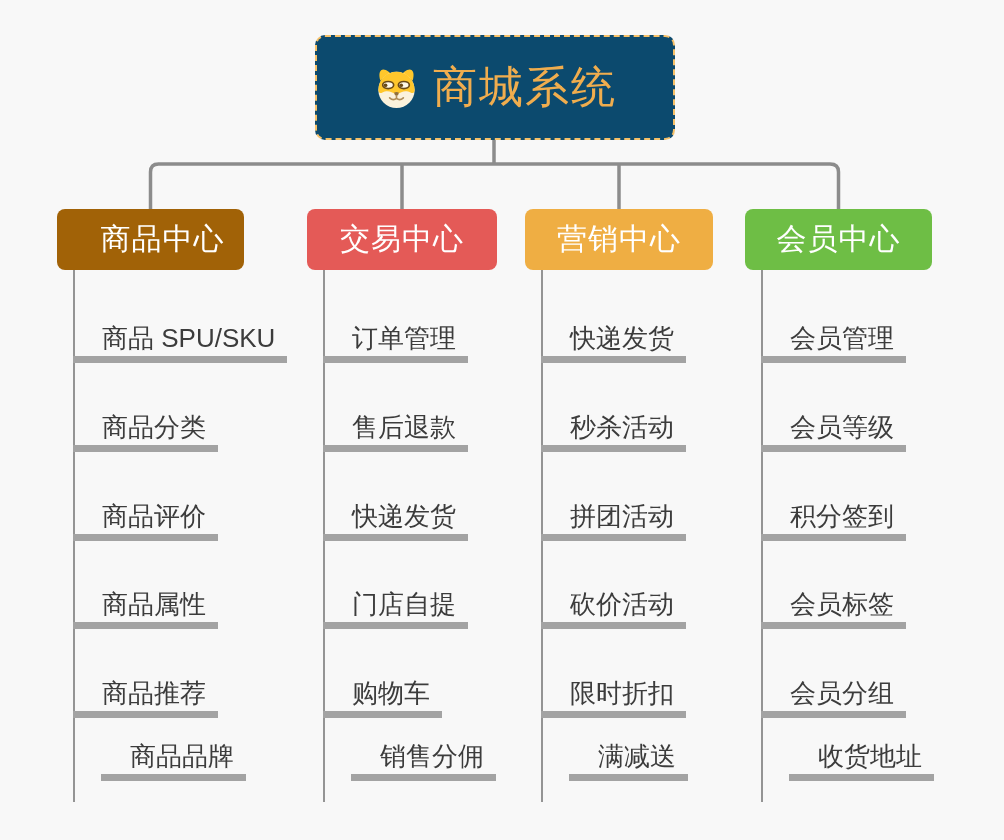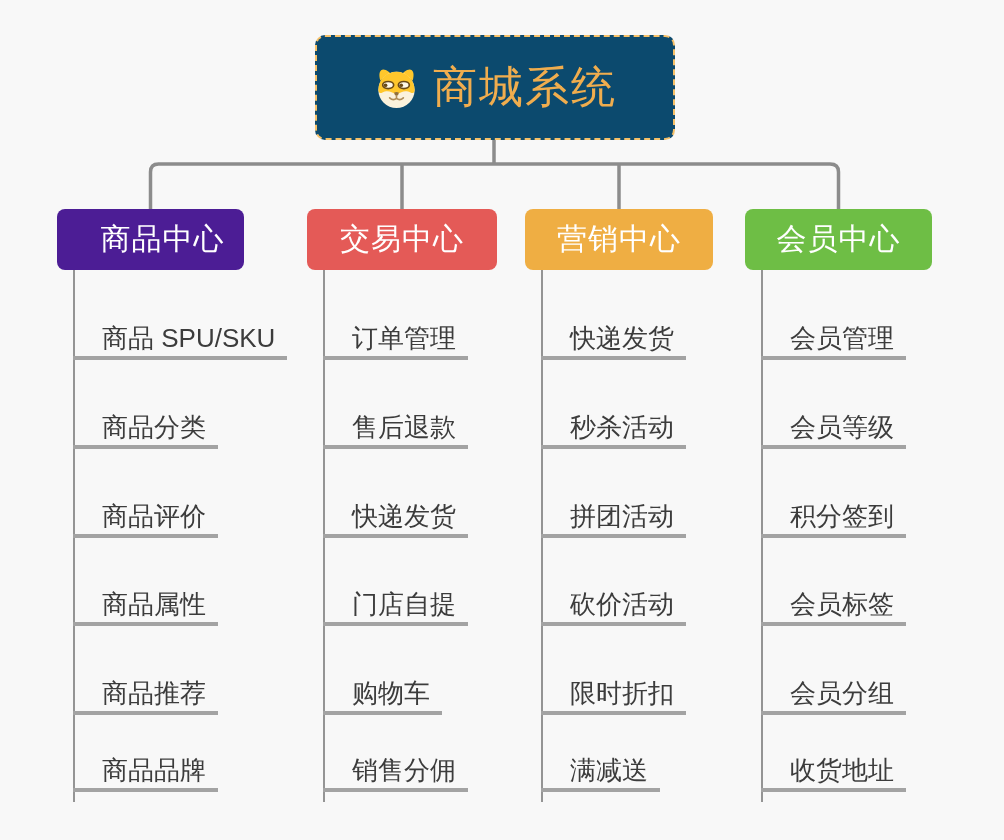--- a/index.html
+++ b/index.html
@@ -81,29 +81,29 @@
   }
   .leaf {
     position: absolute;
     left: 16px;
     height: 36px;
     line-height: 36px;
     padding: 0 12px 0 29px;
     font-size: 26px;
     color: #3C3C3C;
     white-space: nowrap;
-    border-bottom: 4px solid #a3a3a3;
+    border-bottom: 7px solid #a3a3a3;
     cursor: pointer;
   }
   .i0 { top: 111px; }
   .i1 { top: 200px; }
   .i2 { top: 289px; }
   .i3 { top: 377px; }
   .i4 { top: 466px; }
-  .i5 { top: 543px; }
+  .i5 { top: 529px; margin-left: 28px; }
 </style>
 </head>
 <body>
 
 <div class="canvas">
 
   <svg class="connectors" viewBox="0 0 1004 840" xmlns="http://www.w3.org/2000/svg">
     <g stroke="#8C8C8C" stroke-width="3.5" fill="none" stroke-linejoin="round">
       <path d="M494 139 L494 164"></path>
       <path d="M150.5 210 L150.5 172 Q150.5 164 158.5 164 L830 164 Q838.5 164 838.5 172 L838.5 210"></path>
@@ -126,21 +126,21 @@
         <circle cx="12.8" cy="21.7" r="1.9" fill="#6B4A17"></circle>
         <circle cx="28.8" cy="21.7" r="1.9" fill="#6B4A17"></circle>
         <path d="M21.6 29.2 Q24 27.8 26.4 29.2 Q26.5 31.6 24 32.6 Q21.5 31.6 21.6 29.2 Z" fill="#8F6F3F"></path>
         <path d="M24 32.6 L24 35.2 M17 34.6 Q20.5 38 24 35.2 Q27.5 38 31 34.6" stroke="#B08D57" stroke-width="1.7" fill="none" stroke-linecap="round"></path>
       </svg>
     </span>
     <span class="root-label" style="color: rgb(240, 173, 78);">商城系统</span>
   </div>
 
   <div class="branch b0">
-    <div class="branch-header" style="background-color: #4c1d95; padding-left: 24px;">商品中心</div>
+    <div class="branch-header" style="background-color: #a16207; padding-left: 24px;">商品中心</div>
     <div class="vline"></div>
     <div class="leaf i0">商品 SPU/SKU</div>
     <div class="leaf i1">商品分类</div>
     <div class="leaf i2">商品评价</div>
     <div class="leaf i3">商品属性</div>
     <div class="leaf i4">商品推荐</div>
     <div class="leaf i5">商品品牌</div>
   </div>
 
   <div class="branch b1">

